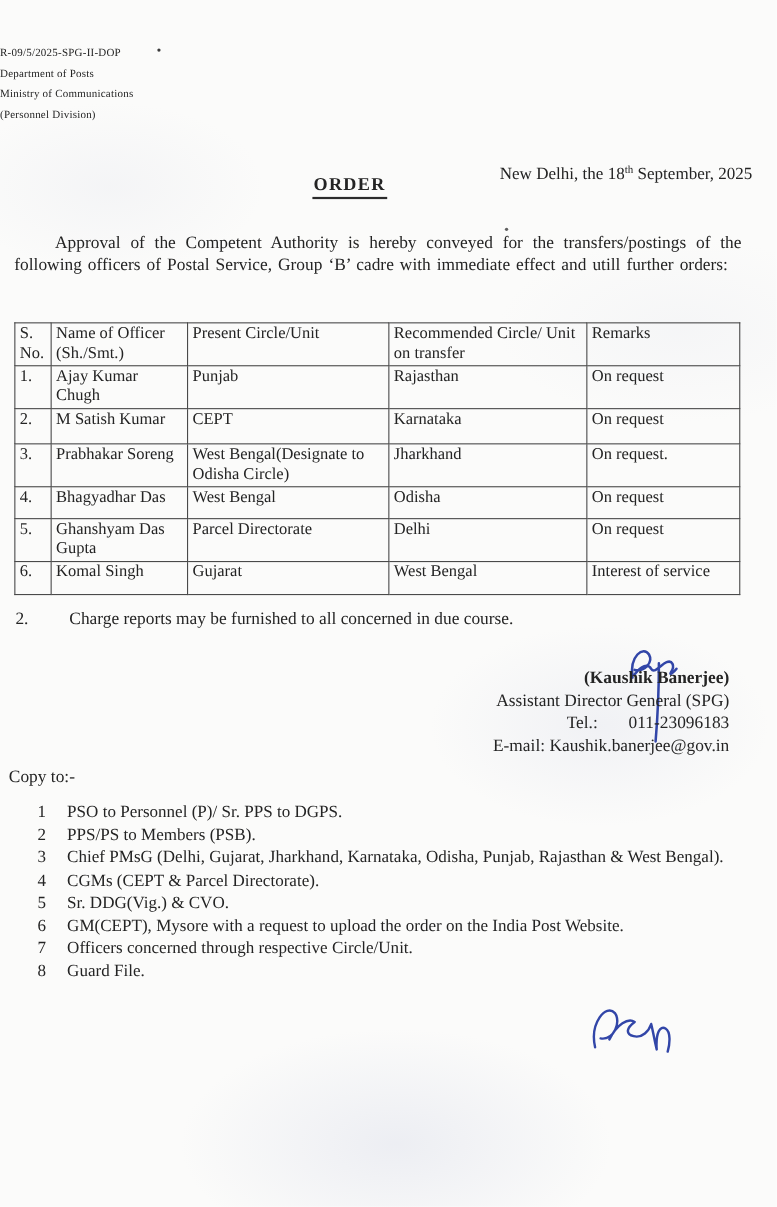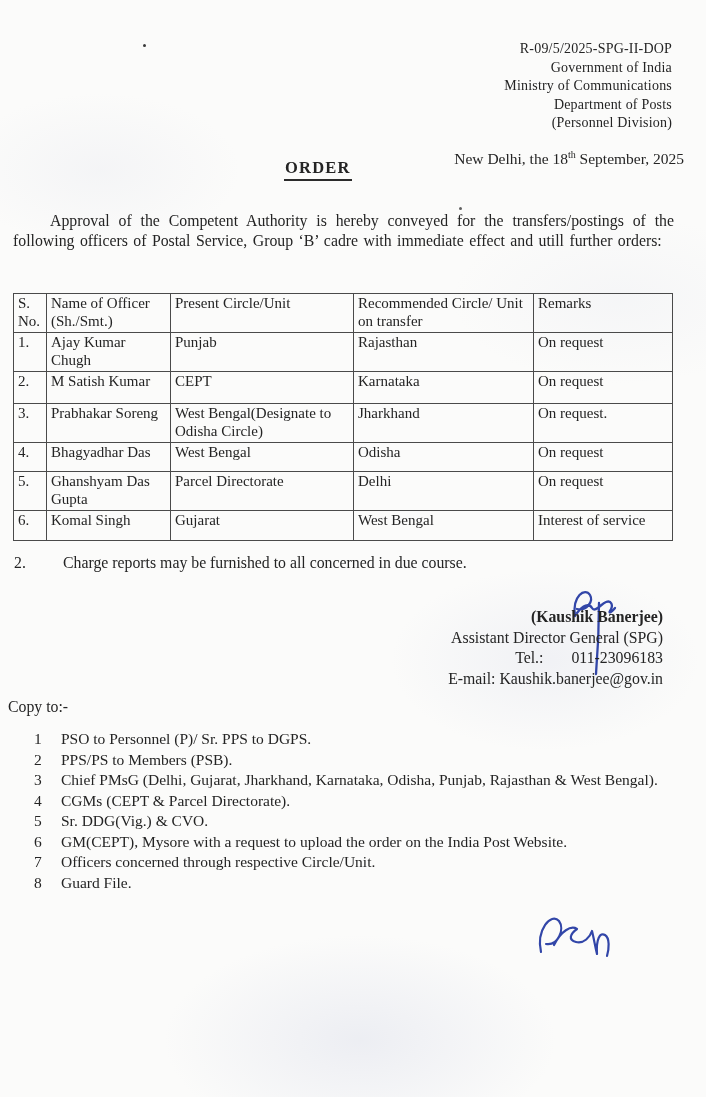--- a/index.html
+++ b/index.html
@@ -13,21 +13,21 @@
     position:relative;width:706px;height:1097px;overflow:hidden;
     background:
       radial-gradient(ellipse 220px 130px at 545px 660px, rgba(203,207,226,.22), transparent 70%),
       radial-gradient(ellipse 280px 150px at 360px 1040px, rgba(199,204,224,.28), transparent 70%),
       radial-gradient(ellipse 200px 110px at 100px 170px, rgba(208,211,226,.16), transparent 70%),
       radial-gradient(ellipse 240px 120px at 620px 300px, rgba(210,213,228,.14), transparent 70%),
       #fbfbfa;
   }
   .letterhead{
     position:absolute;top:40px;left:0;width:672px;
-    text-align:right;font-size:14px;line-height:18.6px;letter-spacing:.2px;
+    text-align:left;font-size:10px;line-height:18.6px;letter-spacing:.2px;
   }
   .dateline{
     position:absolute;top:150px;right:22px;font-size:15.5px;
   }
   .dateline sup{font-size:10px;vertical-align:super;line-height:0;}
   .order-title{
     position:absolute;top:158px;left:284px;
     font-size:16.5px;font-weight:700;letter-spacing:1.2px;
     border-bottom:2px solid #2b2b2b;padding:0 1px 1px 1px;
   }
@@ -91,23 +91,22 @@
 </head>
 <body>
 
 <div class="page">
 
   <span class="artifact-dot dot-1"></span>
   <span class="artifact-dot dot-2"></span>
 
   <div class="letterhead">
     <div>R-09/5/2025-SPG-II-DOP</div>
-    <div>Government of India</div>
+    <div>Department of Posts</div>
     <div>Ministry of Communications</div>
-    <div>Department of Posts</div>
     <div>(Personnel Division)</div>
   </div>
 
   <div class="dateline"><span>New Delhi, the 18</span><sup>th</sup><span> September, 2025</span></div>
 
   <div class="order-title">ORDER</div>
 
   <div class="para1">Approval of the Competent Authority is hereby conveyed for the transfers/postings of the following officers of Postal Service, Group ‘B’ cadre with immediate effect and utill further orders:</div>
 
   <table class="transfer">

